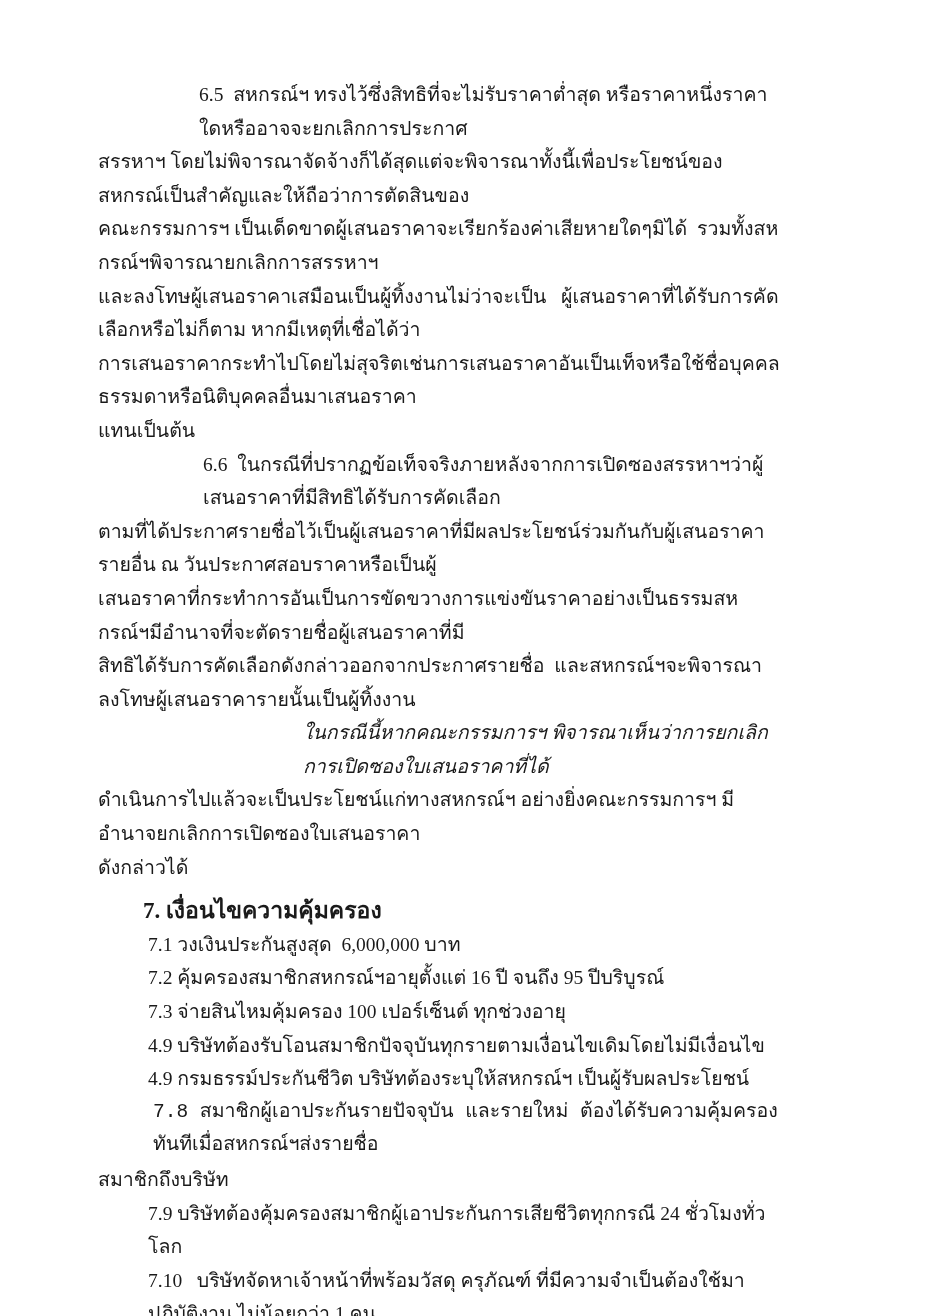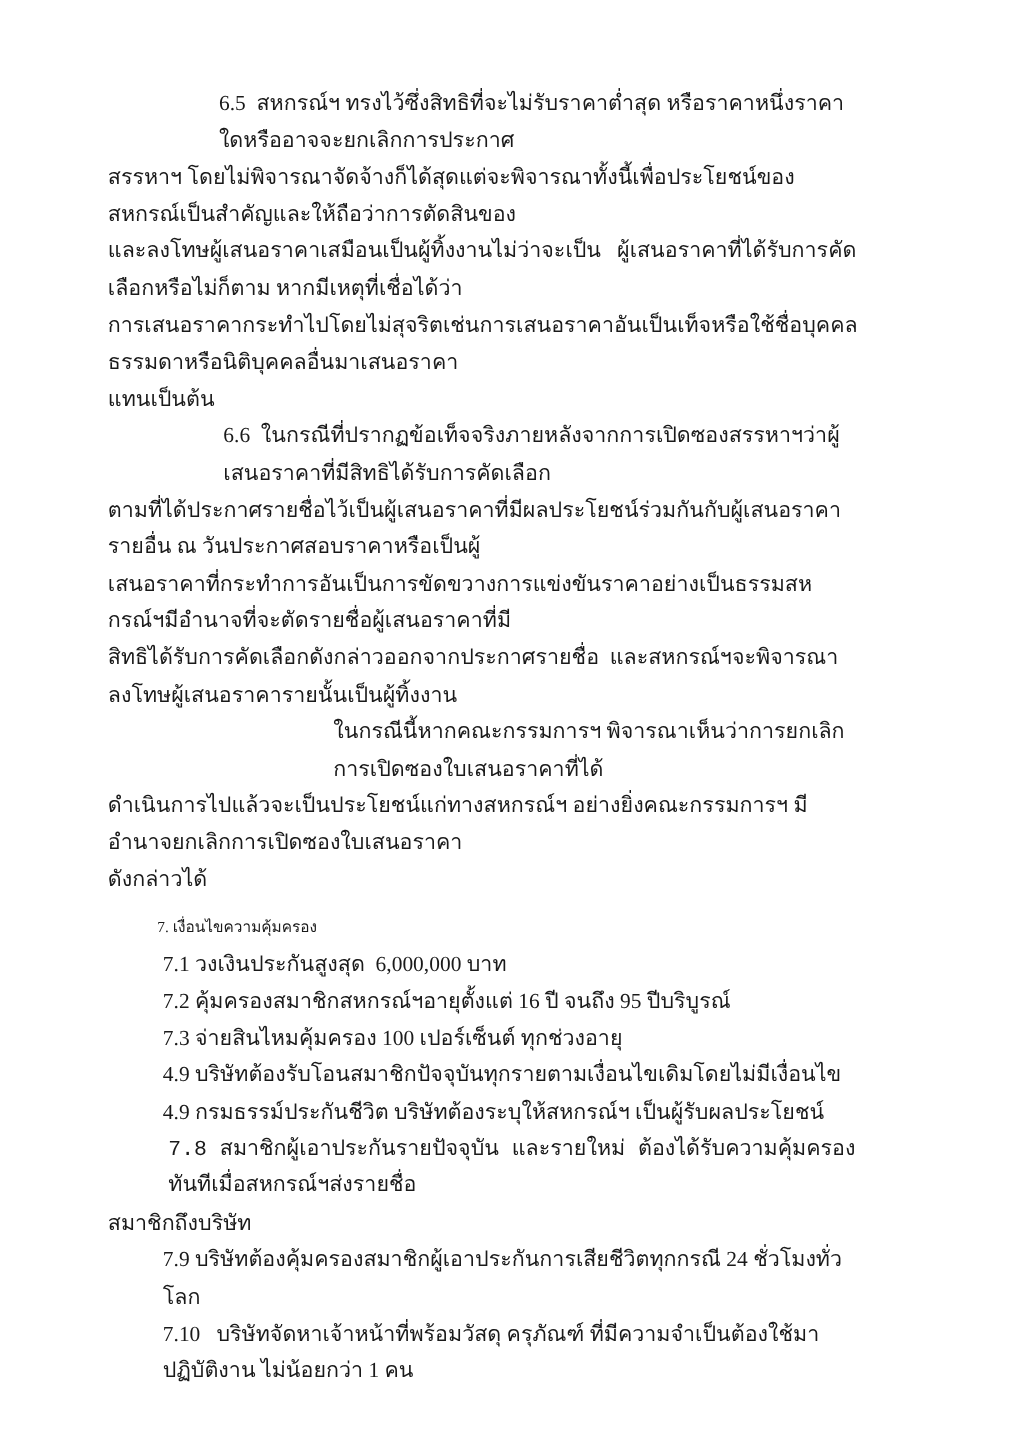--- a/index.html
+++ b/index.html
@@ -29,39 +29,40 @@
   }
   
   .ln {
     display: block;
     white-space: pre-wrap;
     min-height: 33.6px;
   }
   
   .indent-para  { padding-left: 101px; }
   .indent-para2 { padding-left: 105px; }
-  .indent-mid   { padding-left: 205px; }
+  .indent-mid   { padding-left: 205px; font-style: italic; }
   .indent-item  { padding-left: 50px; }
   .indent-item-wide { padding-left: 55px; font-family: Liberation Mono, monospace; }
   .indent-head  { padding-left: 45px; }
   .heading {
-    font-weight: normal;
-    font-size: 14px;
+    font-weight: bold;
+    font-size: 23px;
   }
   .section-gap-sm { height: 10px; }
 </style>
 </head>
 <body>
 
 <div id="page">
   <div class="doc-body">
 
     <div>
       <span class="ln indent-para">6.5  สหกรณ์ฯ ทรงไว้ซึ่งสิทธิที่จะไม่รับราคาต่ำสุด หรือราคาหนึ่งราคาใดหรืออาจจะยกเลิกการประกาศ</span>
       <span class="ln">สรรหาฯ โดยไม่พิจารณาจัดจ้างก็ได้สุดแต่จะพิจารณาทั้งนี้เพื่อประโยชน์ของสหกรณ์เป็นสำคัญและให้ถือว่าการตัดสินของ</span>
+      <span class="ln">คณะกรรมการฯ เป็นเด็ดขาดผู้เสนอราคาจะเรียกร้องค่าเสียหายใดๆมิได้  รวมทั้งสหกรณ์ฯพิจารณายกเลิกการสรรหาฯ</span>
       <span class="ln">และลงโทษผู้เสนอราคาเสมือนเป็นผู้ทิ้งงานไม่ว่าจะเป็น   ผู้เสนอราคาที่ได้รับการคัดเลือกหรือไม่ก็ตาม หากมีเหตุที่เชื่อได้ว่า</span>
       <span class="ln">การเสนอราคากระทำไปโดยไม่สุจริตเช่นการเสนอราคาอันเป็นเท็จหรือใช้ชื่อบุคคลธรรมดาหรือนิติบุคคลอื่นมาเสนอราคา</span>
       <span class="ln">แทนเป็นต้น</span>
     </div>
 
     <div>
       <span class="ln indent-para2">6.6  ในกรณีที่ปรากฏข้อเท็จจริงภายหลังจากการเปิดซองสรรหาฯว่าผู้เสนอราคาที่มีสิทธิได้รับการคัดเลือก</span>
       <span class="ln">ตามที่ได้ประกาศรายชื่อไว้เป็นผู้เสนอราคาที่มีผลประโยชน์ร่วมกันกับผู้เสนอราคารายอื่น ณ วันประกาศสอบราคาหรือเป็นผู้</span>
       <span class="ln">เสนอราคาที่กระทำการอันเป็นการขัดขวางการแข่งขันราคาอย่างเป็นธรรมสหกรณ์ฯมีอำนาจที่จะตัดรายชื่อผู้เสนอราคาที่มี</span>
       <span class="ln">สิทธิได้รับการคัดเลือกดังกล่าวออกจากประกาศรายชื่อ  และสหกรณ์ฯจะพิจารณาลงโทษผู้เสนอราคารายนั้นเป็นผู้ทิ้งงาน</span>

